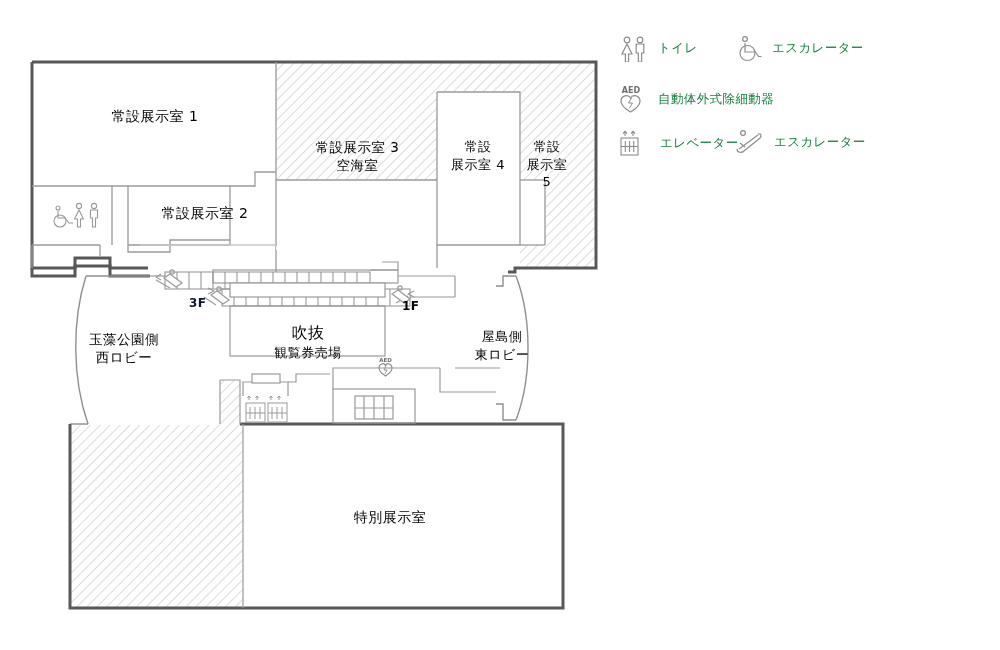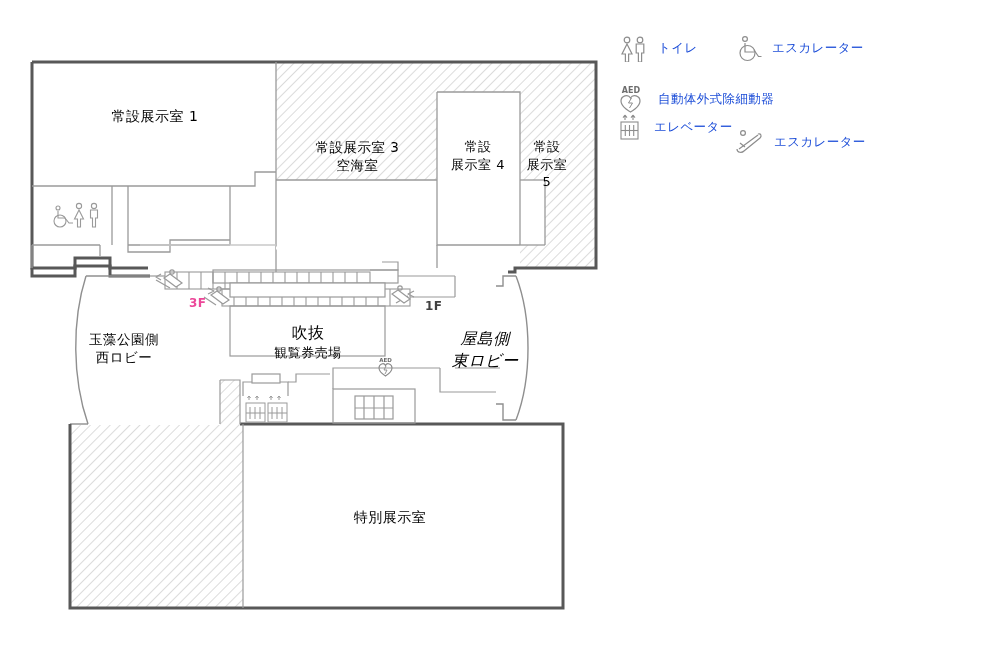--- a/index.html
+++ b/index.html
@@ -17,34 +17,34 @@
        -webkit-font-smoothing:antialiased;}
 
   .lbl-r1{left:60px;  top:107px; width:190px; font-size:14px;}
   .lbl-r2{left:120px; top:204px; width:170px; font-size:14px;}
   .lbl-r3{left:295px; top:138px; width:125px; font-size:13.5px;}
   .lbl-r4{left:440px; top:138px; width:76px;  font-size:13px;}
   .lbl-r5{left:516px; top:138px; width:62px;  font-size:13px;}
   .lbl-atrium{left:262px;top:322px;width:92px; font-size:16px;}
   .lbl-ticket{left:248px;top:344px;width:120px;font-size:13px;}
   .lbl-wlobby{left:64px; top:330px;width:120px;font-size:13.5px;}
-  .lbl-elobby{left:440px;top:328px;width:90px; font-size:16px;font-style:italic;}
+  .lbl-elobby{left:457px;top:328px;width:90px; font-size:13px;}
   .lbl-special{left:300px;top:508px;width:180px;font-size:14px;}
-  .lbl-f3{left:189px; top:295px; font-size:12px;font-weight:bold;color:#ec4899;}
-  .lbl-f1{left:425px; top:298px; font-size:12px;font-weight:bold;color:#404040;}
+  .lbl-f3{left:189px; top:295px; font-size:12px;font-weight:bold;color:#0f172a;}
+  .lbl-f1{left:402px; top:298px; font-size:12px;font-weight:bold;color:#000000;}
 
   
   #legend{position:absolute;left:618px;top:34px;width:372px;}
   .lg-row{position:absolute;display:flex;align-items:center;}
   .lg-row .ic{flex:0 0 auto;display:flex;align-items:center;justify-content:center;}
-  .lg-row .tx{font-size:12.5px;color:#1d4ed8;white-space:nowrap;letter-spacing:.4px;}
+  .lg-row .tx{font-size:12.5px;color:#15803d;white-space:nowrap;letter-spacing:.4px;}
   .r-toilet   {left:0px;   top:0px;}
   .r-mptoilet {left:118px; top:0px;}
   .r-aed      {left:0px;   top:50px;}
-  .r-elev     {left:0px;   top:79px;}
+  .r-elev     {left:0px;   top:95px;gap:6px;}
   .r-esc      {left:116px; top:95px;}
   .lg-row .ic{margin-right:10px;}
 </style>
 </head>
 <body>
 
 <div id="root">
 
   <div id="plan">
   <svg width="620" height="650" viewBox="0 0 620 650" xmlns="http://www.w3.org/2000/svg">
@@ -247,20 +247,21 @@
       <circle cx="79" cy="206" r="2.6"></circle>
       <path d="M79,210 l-4.5,9 l3,0 l0,8 l3,0 l0,-8 l3,0 Z"></path>
 
       <circle cx="94" cy="206" r="2.6"></circle>
       <path d="M90.5,210 l7,0 l0,8 l-2,0 l0,9 l-3,0 l0,-9 l-2,0 Z"></path>
     </g>
   </svg>
   </div>
 
   <div class="lbl lbl-r1">常設展示室 1</div>
+  <div class="lbl lbl-r2">常設展示室 2</div>
   <div class="lbl lbl-r3">常設展示室 3
 空海室</div>
   <div class="lbl lbl-r4">常設
 展示室 4</div>
   <div class="lbl lbl-r5">常設
 展示室
 5</div>
   <div class="lbl lbl-atrium">吹抜</div>
   <div class="lbl lbl-ticket">観覧券売場</div>
   <div class="lbl lbl-wlobby">玉藻公園側

